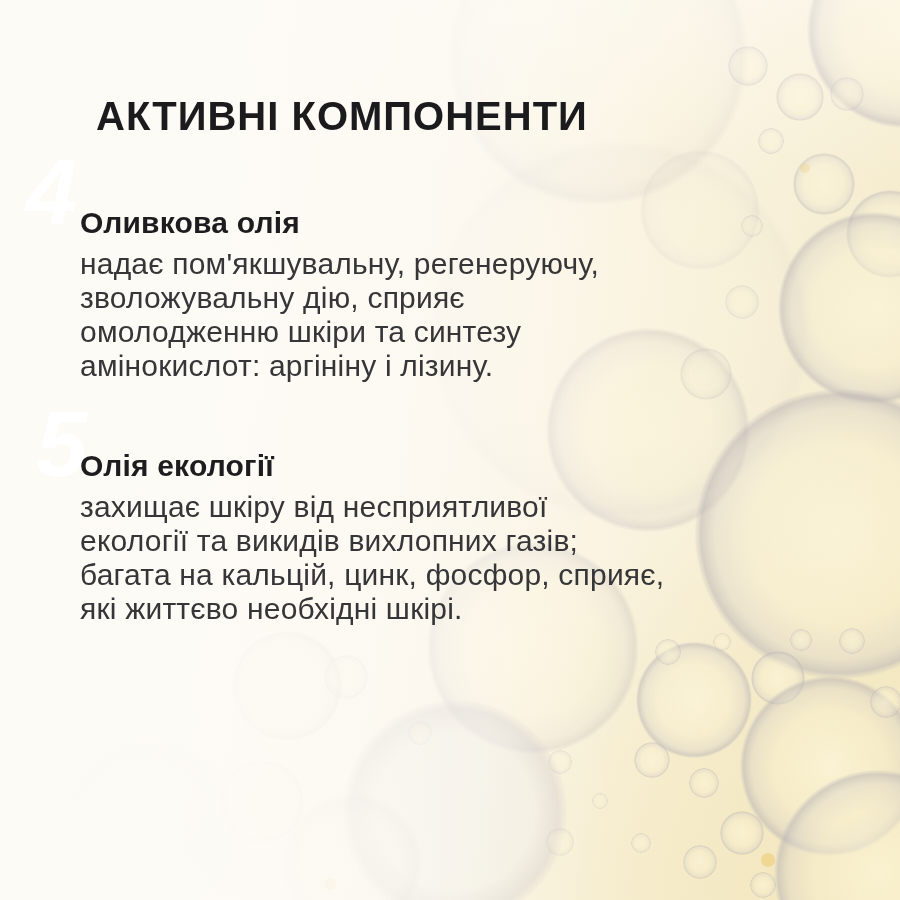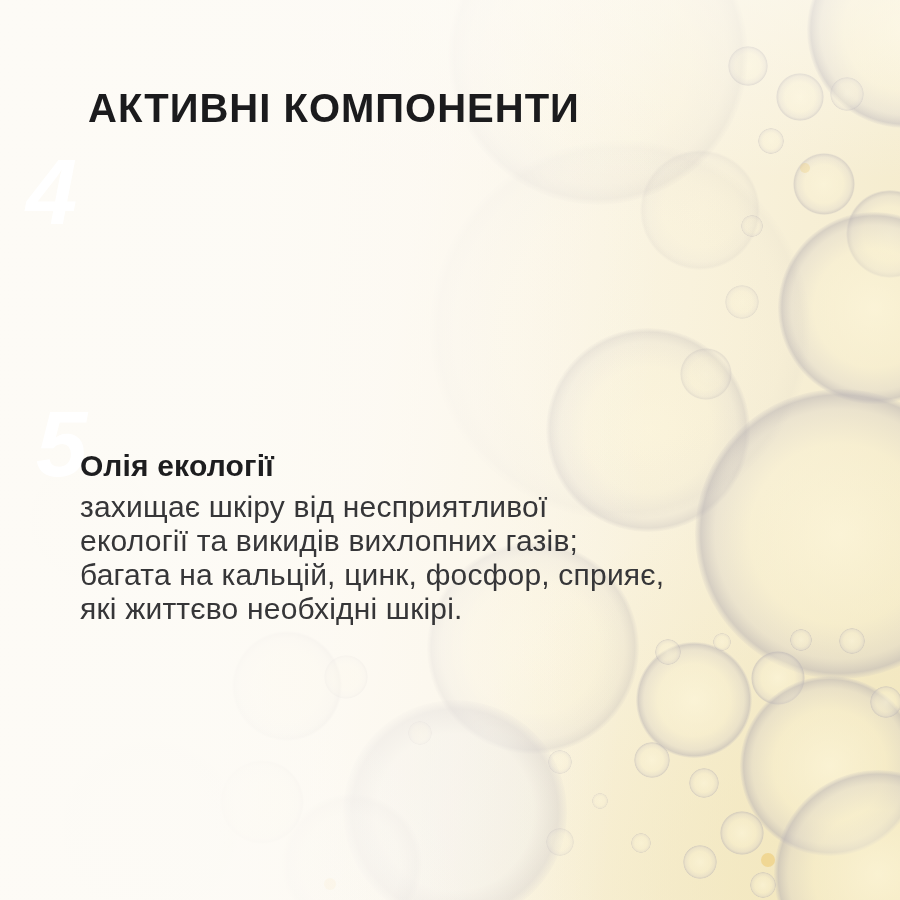--- a/index.html
+++ b/index.html
@@ -23,21 +23,21 @@
   }
   .overlay-bl{
     background:radial-gradient(640px 420px at 5% 102%,
       rgba(253,251,246,0.95), rgba(253,251,246,0) 68%);
   }
   .overlay-top{
     background:linear-gradient(180deg,
       rgba(253,251,246,0.50), rgba(253,251,246,0) 20%);
   }
   .page-title{
-    position:absolute;left:80px;top:76px;margin:8px;
+    position:absolute;left:80px;top:76px;margin:16px;
     font-size:40px;font-weight:700;letter-spacing:1px;
     color:#1b1b1d;line-height:1.2;
   }
   .ghost-number{
     position:absolute;
     font-size:92px;font-weight:700;font-style:italic;
     color:#ffffff;line-height:1;
   }
   .ghost-4{left:26px;top:146px;}
   .ghost-5{left:36px;top:398px;}
@@ -134,20 +134,27 @@
   <div class="overlay overlay-left"></div>
   <div class="overlay overlay-bl"></div>
   <div class="overlay overlay-top"></div>
 
   <div class="ghost-number ghost-4">4</div>
 
   <div class="ghost-number ghost-5">5</div>
 
   <h1 class="page-title">АКТИВНІ КОМПОНЕНТИ</h1>
 
+  <div class="section section-1">
+    <h2>Оливкова олія</h2>
+    <p>надає пом'якшувальну, регенеруючу,
+зволожувальну дію, сприяє
+омолодженню шкіри та синтезу
+амінокислот: аргініну і лізину.</p>
+  </div>
 
   <div class="section section-2">
     <h2>Олія екології</h2>
     <p>захищає шкіру від несприятливої
 екології та викидів вихлопних газів;
 багата на кальцій, цинк, фосфор, сприяє,
 які життєво необхідні шкірі.</p>
   </div>
 
 </div>

